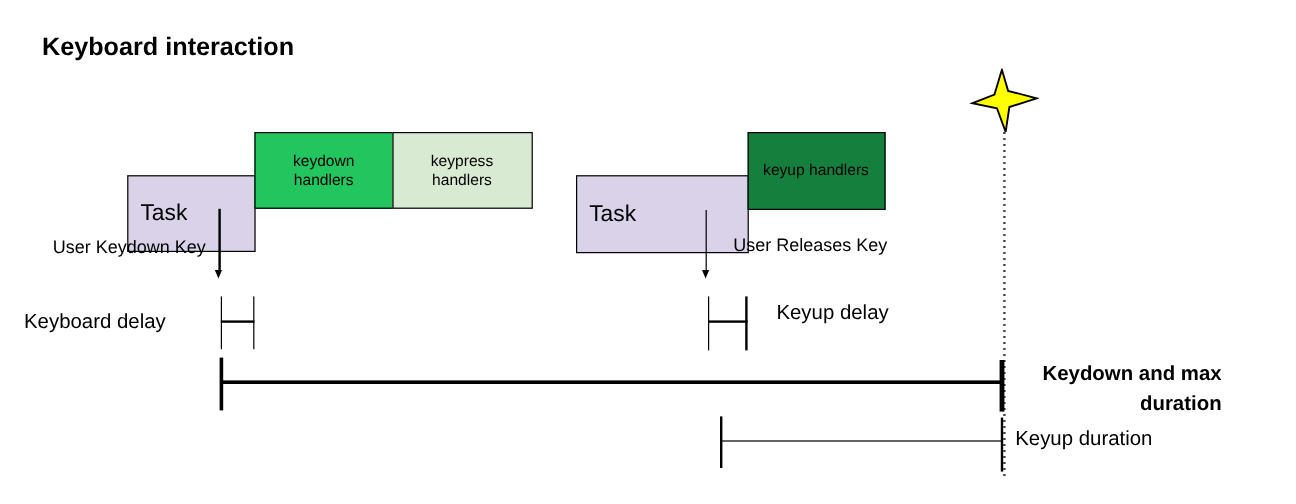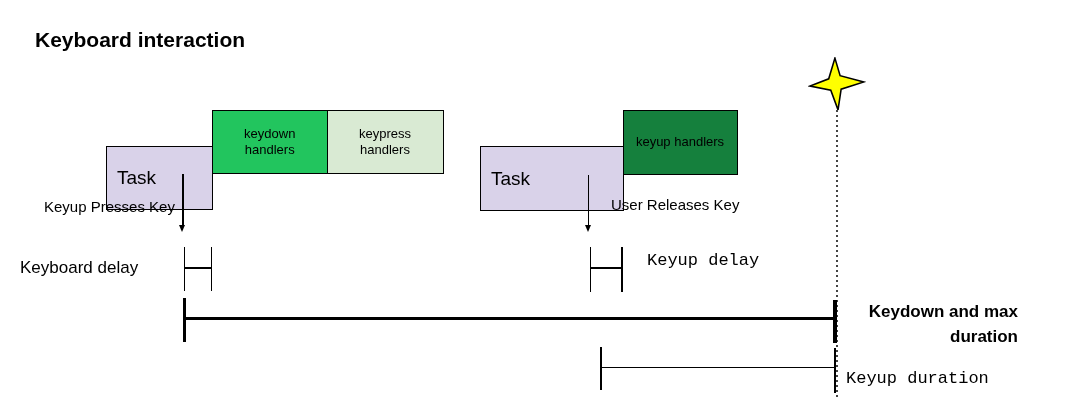--- a/index.html
+++ b/index.html
@@ -59,23 +59,23 @@
   .arrow1-line { left: 182px;   top: 174px; height: 51px; }
   .arrow1-head { left: 179px;   top: 225px; }
   .arrow2-line { left: 587.5px; top: 175px; height: 50px; }
   .arrow2-head { left: 584.5px; top: 225px; }
 
   
   .lbl { position: absolute; font-size: 17px; }
   .user-presses  { left: 44px;  top: 198px; font-size: 15px; }
   .user-releases { left: 611px; top: 196px; font-size: 15px; }
   .keydown-delay-lbl { left: 20px;  top: 258px; }
-  .keyup-delay-lbl   { left: 647px; top: 251px; font-family: Liberation Mono, monospace; }
+  .keyup-delay-lbl   { left: 647px; top: 251px; }
   .keydown-duration-lbl { left: 846px; top: 299px; width: 172px; font-weight: bold; line-height: 25px; text-align: right; }
-  .keyup-duration-lbl   { left: 846px; top: 369px; font-family: Liberation Mono, monospace; }
+  .keyup-duration-lbl   { left: 846px; top: 356px; }
 
   
   .kd-bar-l { left: 183.5px; top: 247px; height: 44px; }
   .kd-bar-r { left: 210.5px; top: 247px; height: 44px; }
   .kd-conn  { left: 183.5px; top: 267px; width: 28.5px; }
 
   
   .ku-bar-l { left: 589.5px; top: 247px; height: 45px; }
   .ku-bar-r { left: 621px;   top: 247px; height: 45px; }
   .ku-conn  { left: 589.5px; top: 267px; width: 33px; }
@@ -114,21 +114,21 @@
 
   <div class="box box-task2 task-fill" style="background-color: rgb(217, 210, 233);">
     <span class="task-label">Task</span>
   </div>
   <div class="box box-keyup handler-fill" style="background-color: #15803d;">
     <span class="handler-label">keyup handlers</span>
   </div>
 
   <div class="vline arrow1-line"></div>
   <div class="arrowhead arrow1-head"></div>
-  <div class="abs user-presses">Keyup Presses Key</div>
+  <div class="abs user-presses">User Keydown Key</div>
 
   <div class="vline arrow2-line"></div>
   <div class="arrowhead arrow2-head"></div>
   <div class="abs user-releases">User Releases Key</div>
 
   <div class="vline kd-bar-l"></div>
   <div class="vline kd-bar-r"></div>
   <div class="hline kd-conn"></div>
   <div class="lbl keydown-delay-lbl">Keyboard delay</div>
 

